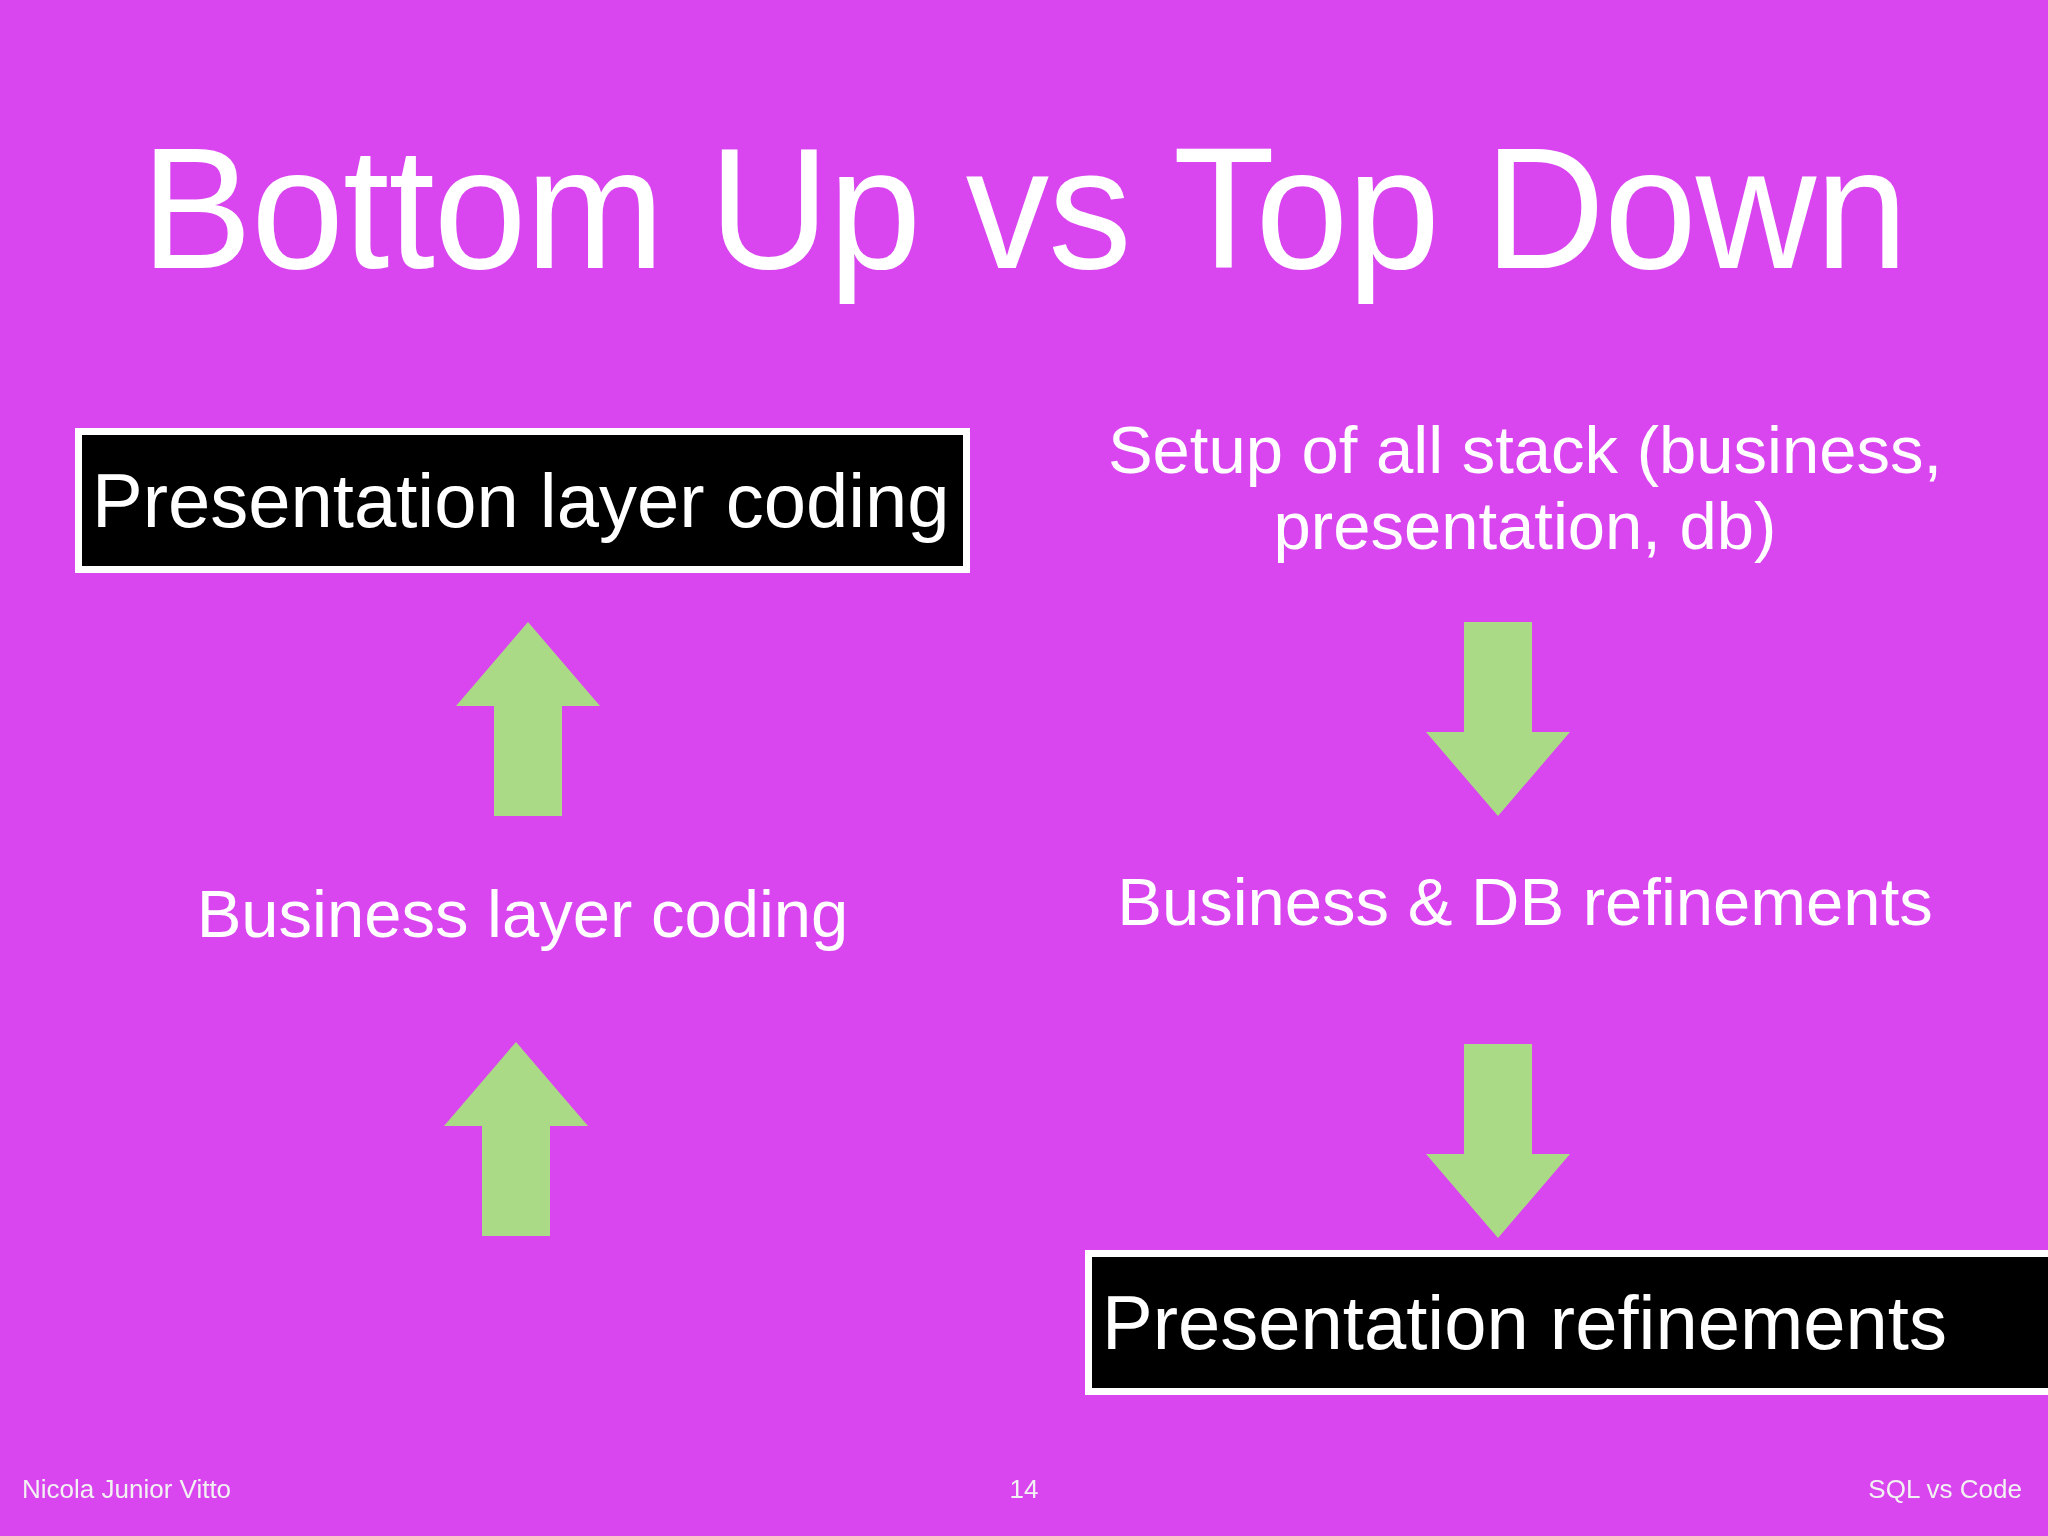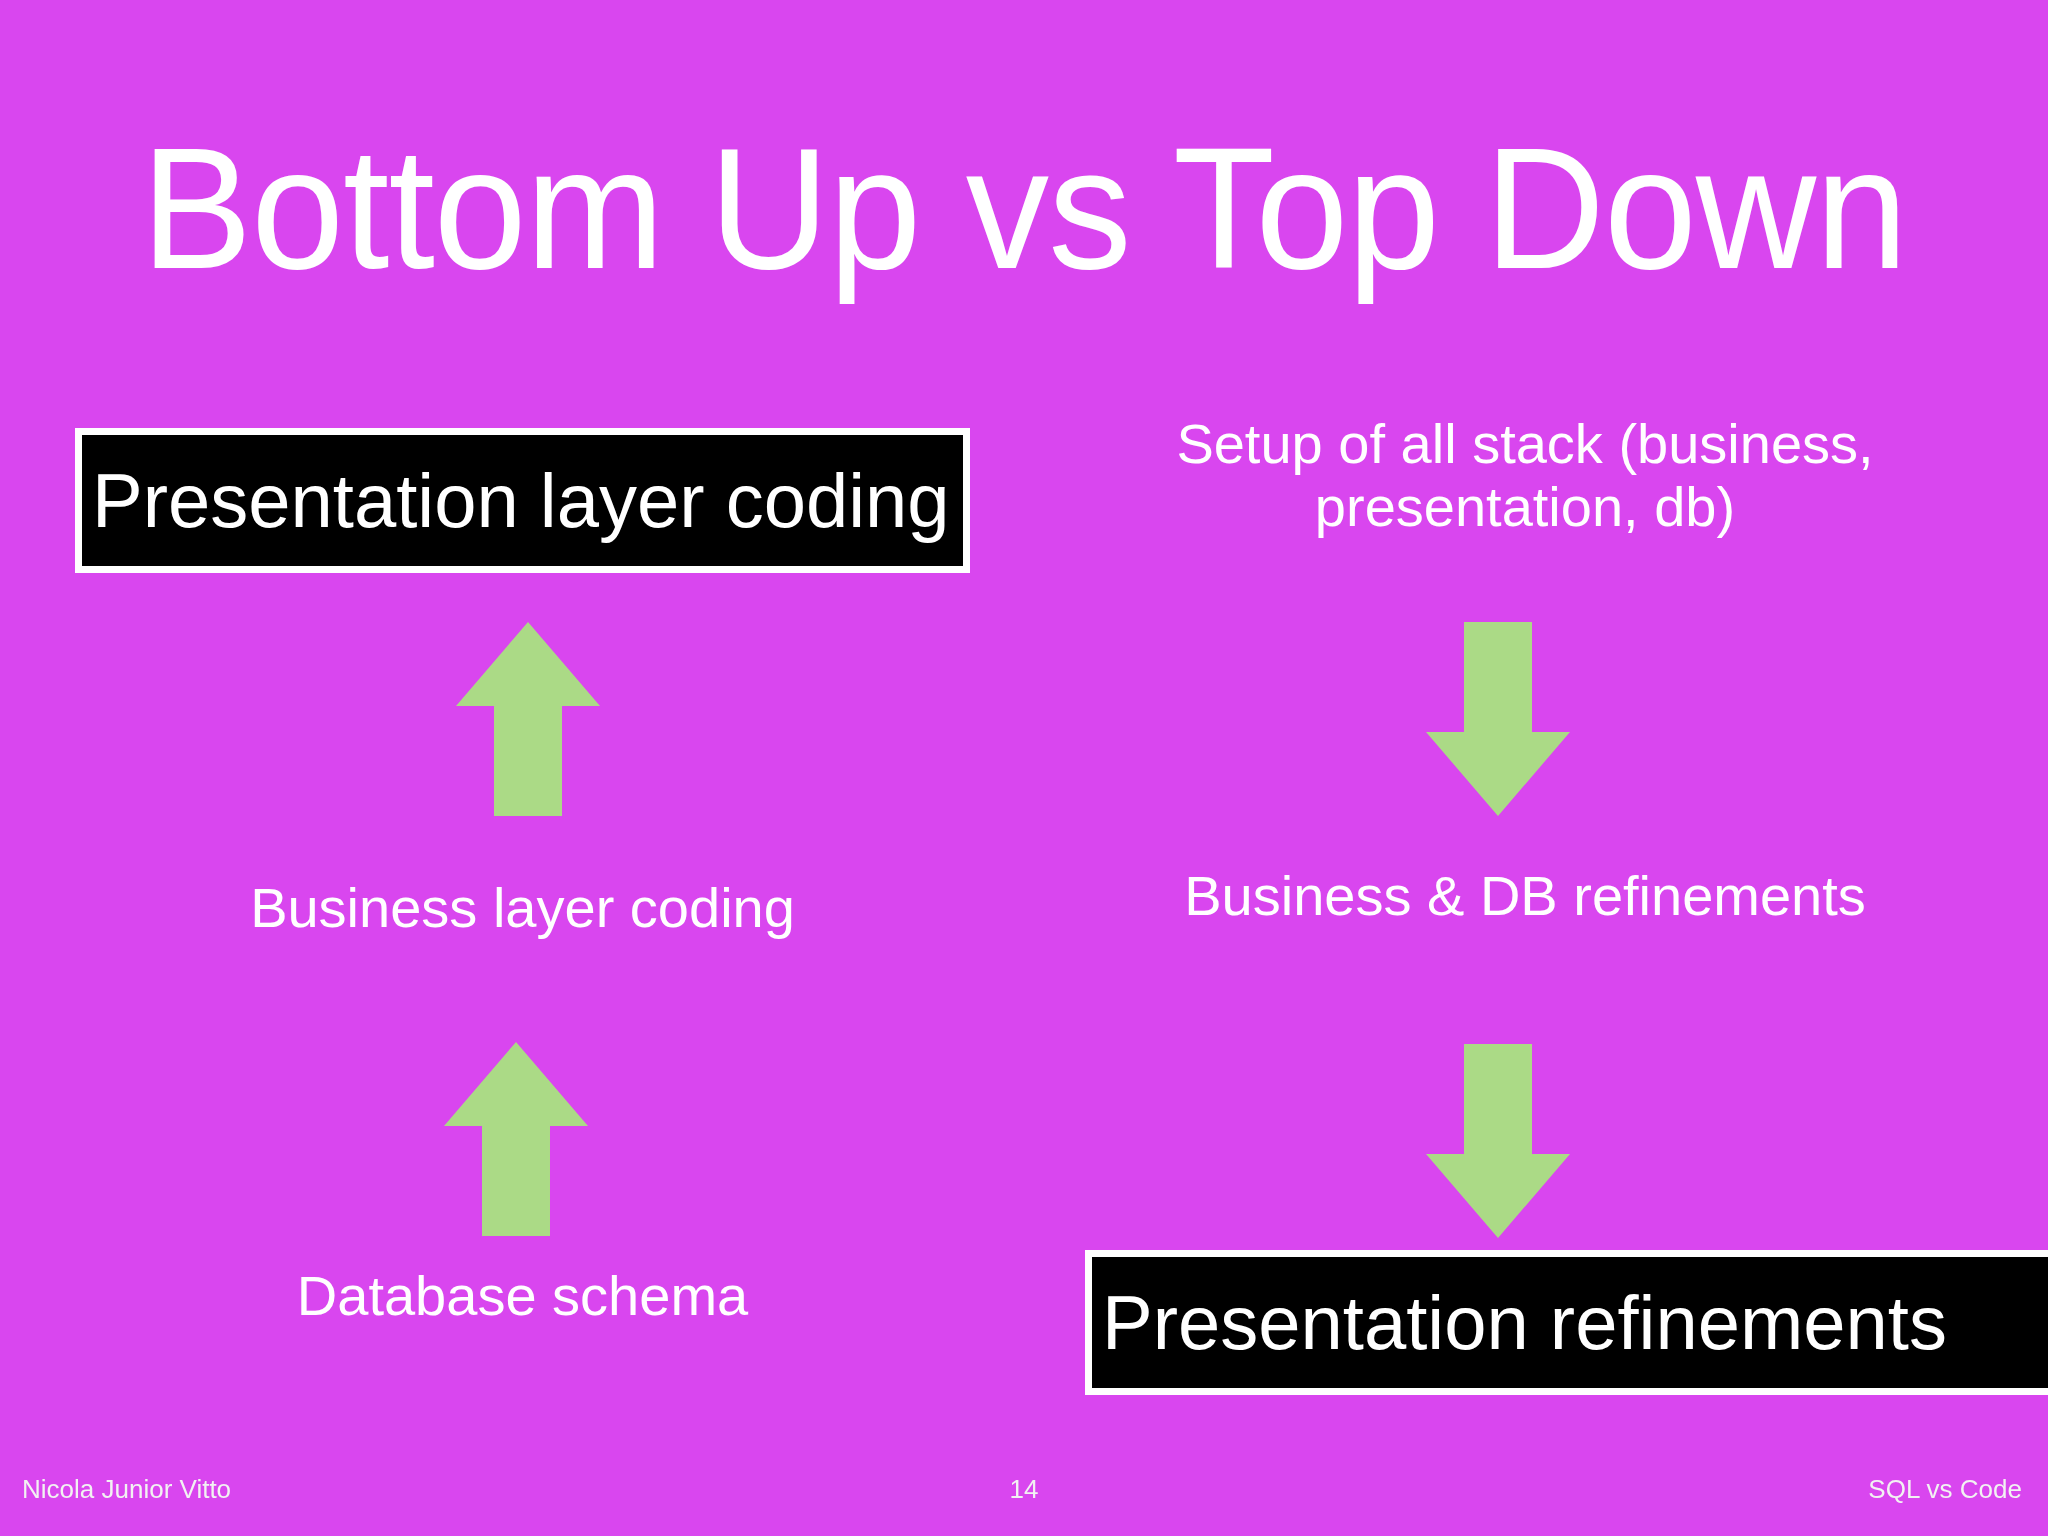--- a/index.html
+++ b/index.html
@@ -54,21 +54,21 @@
   #col-top-down {
     left: 1030px;
     width: 990px;
   }
 
   
   .node-text {
     position: absolute;
     width: 100%;
     text-align: center;
-    font-size: 56px;
+    font-size: 67px;
     line-height: 1.08;
     font-weight: 300;
     color: #ffffff;
     white-space: nowrap;
   }
   .node-text.wrap {
     white-space: normal;
   }
 
   .node-boxed {
@@ -180,21 +180,20 @@
     </div>
 
     <div class="node-text" id="text-business-layer-coding">Business layer coding</div>
 
     <div class="arrow" id="arrow-up-2">
       <svg viewBox="0 0 152 202" xmlns="http://www.w3.org/2000/svg" aria-hidden="true">
         <polygon points="76,4 148,88 110,88 110,198 42,198 42,88 4,88" fill="#ABDA86"></polygon>
       </svg>
     </div>
 
-    <div class="node-text" id="text-database-schema">Database schema</div>
   </div>
 
   <div class="column" id="col-top-down">
 
     <div class="node-text wrap" id="text-setup-of-all-stack">Setup of all stack (business, presentation, db)</div>
 
     <div class="arrow" id="arrow-down-1">
       <svg viewBox="0 0 152 202" xmlns="http://www.w3.org/2000/svg" aria-hidden="true">
         <polygon points="42,4 110,4 110,114 148,114 76,198 4,114 42,114" fill="#ABDA86"></polygon>
       </svg>

